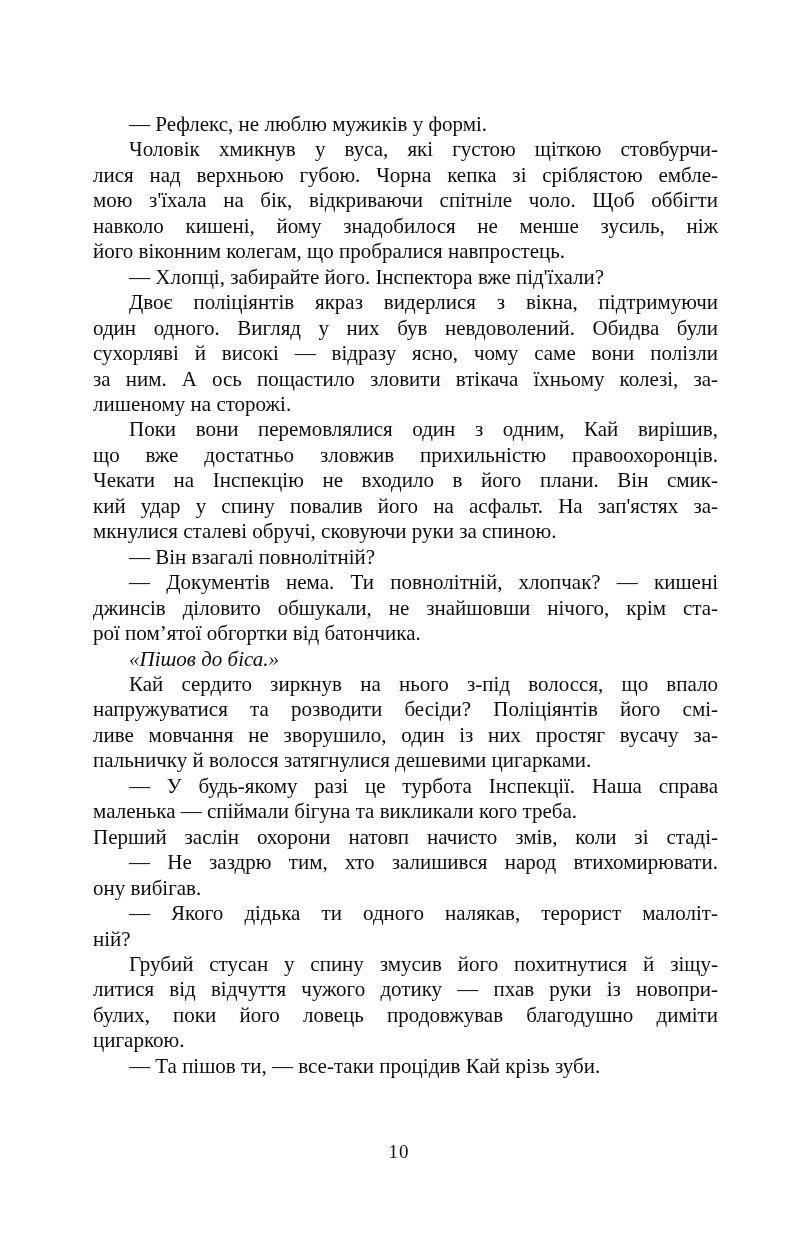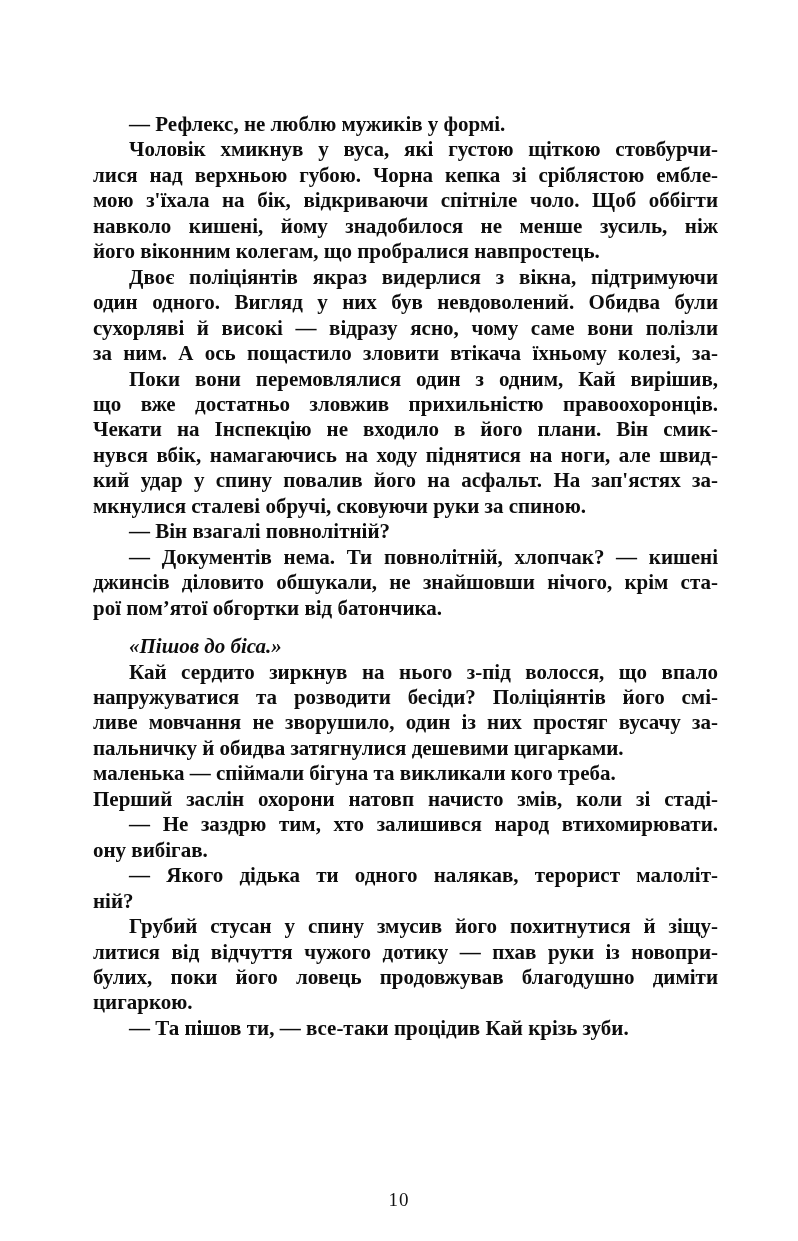--- a/index.html
+++ b/index.html
@@ -21,46 +21,44 @@
   }
   .text-block {
     position: absolute;
     left: 93px;
     top: 112px;
     width: 625px;
     font-family: "Liberation Serif", serif;
     font-size: 21px;
     line-height: 25.45px;
     color: inherit;
-    font-weight: bold;
   }
   .para {
     margin: 0;
     padding: 0;
   }
   .para.italic {
     font-style: italic;
-    margin-top: 13px;
   }
   .line {
     display: block;
     text-align: justify;
     text-align-last: justify;
   }
   .line.first {
     text-indent: 36px;
   }
   .line.last {
     text-align-last: left;
   }
   .page-number {
     position: absolute;
     left: 0;
     right: 0;
-    top: 1189px;
+    top: 1141px;
     text-align: center;
     font-family: "Liberation Serif", serif;
     font-size: 19px;
     letter-spacing: 1px;
     color: #111111;
   }
 </style>
 </head>
 <body>
 
@@ -70,51 +68,55 @@
         <span class="line first last">— Рефлекс, не люблю мужиків у формі.</span>
       </p>
       <p class="para">
         <span class="line first">Чоловік хмикнув у вуса, які густою щіткою стовбурчи-</span>
         <span class="line">лися над верхньою губою. Чорна кепка зі сріблястою ембле-</span>
         <span class="line">мою з'їхала на бік, відкриваючи спітніле чоло. Щоб оббігти</span>
         <span class="line">навколо кишені, йому знадобилося не менше зусиль, ніж</span>
         <span class="line last">його віконним колегам, що пробралися навпростець.</span>
       </p>
       <p class="para">
+        <span class="line first last">— Хлопці, забирайте його. Інспектора вже під'їхали?</span>
+      </p>
+      <p class="para">
         <span class="line first">Двоє поліціянтів якраз видерлися з вікна, підтримуючи</span>
         <span class="line">один одного. Вигляд у них був невдоволений. Обидва були</span>
         <span class="line">сухорляві й високі — відразу ясно, чому саме вони полізли</span>
         <span class="line">за ним. А ось пощастило зловити втікача їхньому колезі, за-</span>
+        <span class="line last">лишеному на сторожі.</span>
       </p>
       <p class="para">
         <span class="line first">Поки вони перемовлялися один з одним, Кай вирішив,</span>
         <span class="line">що вже достатньо зловжив прихильністю правоохоронців.</span>
         <span class="line">Чекати на Інспекцію не входило в його плани. Він смик-</span>
-        <span class="line">нувся вбік, намагаючись на ходу піднятися на ноги, але швид-</span>
         <span class="line">кий удар у спину повалив його на асфальт. На зап'ястях за-</span>
         <span class="line last">мкнулися сталеві обручі, сковуючи руки за спиною.</span>
       </p>
       <p class="para">
         <span class="line first last">— Він взагалі повнолітній?</span>
       </p>
       <p class="para">
         <span class="line first">— Документів нема. Ти повнолітній, хлопчак? — кишені</span>
         <span class="line">джинсів діловито обшукали, не знайшовши нічого, крім ста-</span>
         <span class="line last">рої пом’ятої обгортки від батончика.</span>
       </p>
       <p class="para italic">
         <span class="line first last">«Пішов до біса.»</span>
       </p>
       <p class="para">
         <span class="line first">Кай сердито зиркнув на нього з-під волосся, що впало</span>
         <span class="line">напружуватися та розводити бесіди? Поліціянтів його смі-</span>
         <span class="line">ливе мовчання не зворушило, один із них простяг вусачу за-</span>
-        <span class="line last">пальничку й обидва затягнулися дешевими цигарками.</span>
+        <span class="line last">пальничку й волосся затягнулися дешевими цигарками.</span>
       </p>
       <p class="para">
+        <span class="line first">— У будь-якому разі це турбота Інспекції. Наша справа</span>
         <span class="line last">маленька — спіймали бігуна та викликали кого треба.</span>
       </p>
       <p class="para">
         <span class="line">Перший заслін охорони натовп начисто змів, коли зі стаді-</span>
         <span class="line first">— Не заздрю тим, хто залишився народ втихомирювати.</span>
         <span class="line last">ону вибігав.</span>
       </p>
       <p class="para">
         <span class="line first">— Якого дідька ти одного налякав, терорист малоліт-</span>
         <span class="line last">ній?</span>

